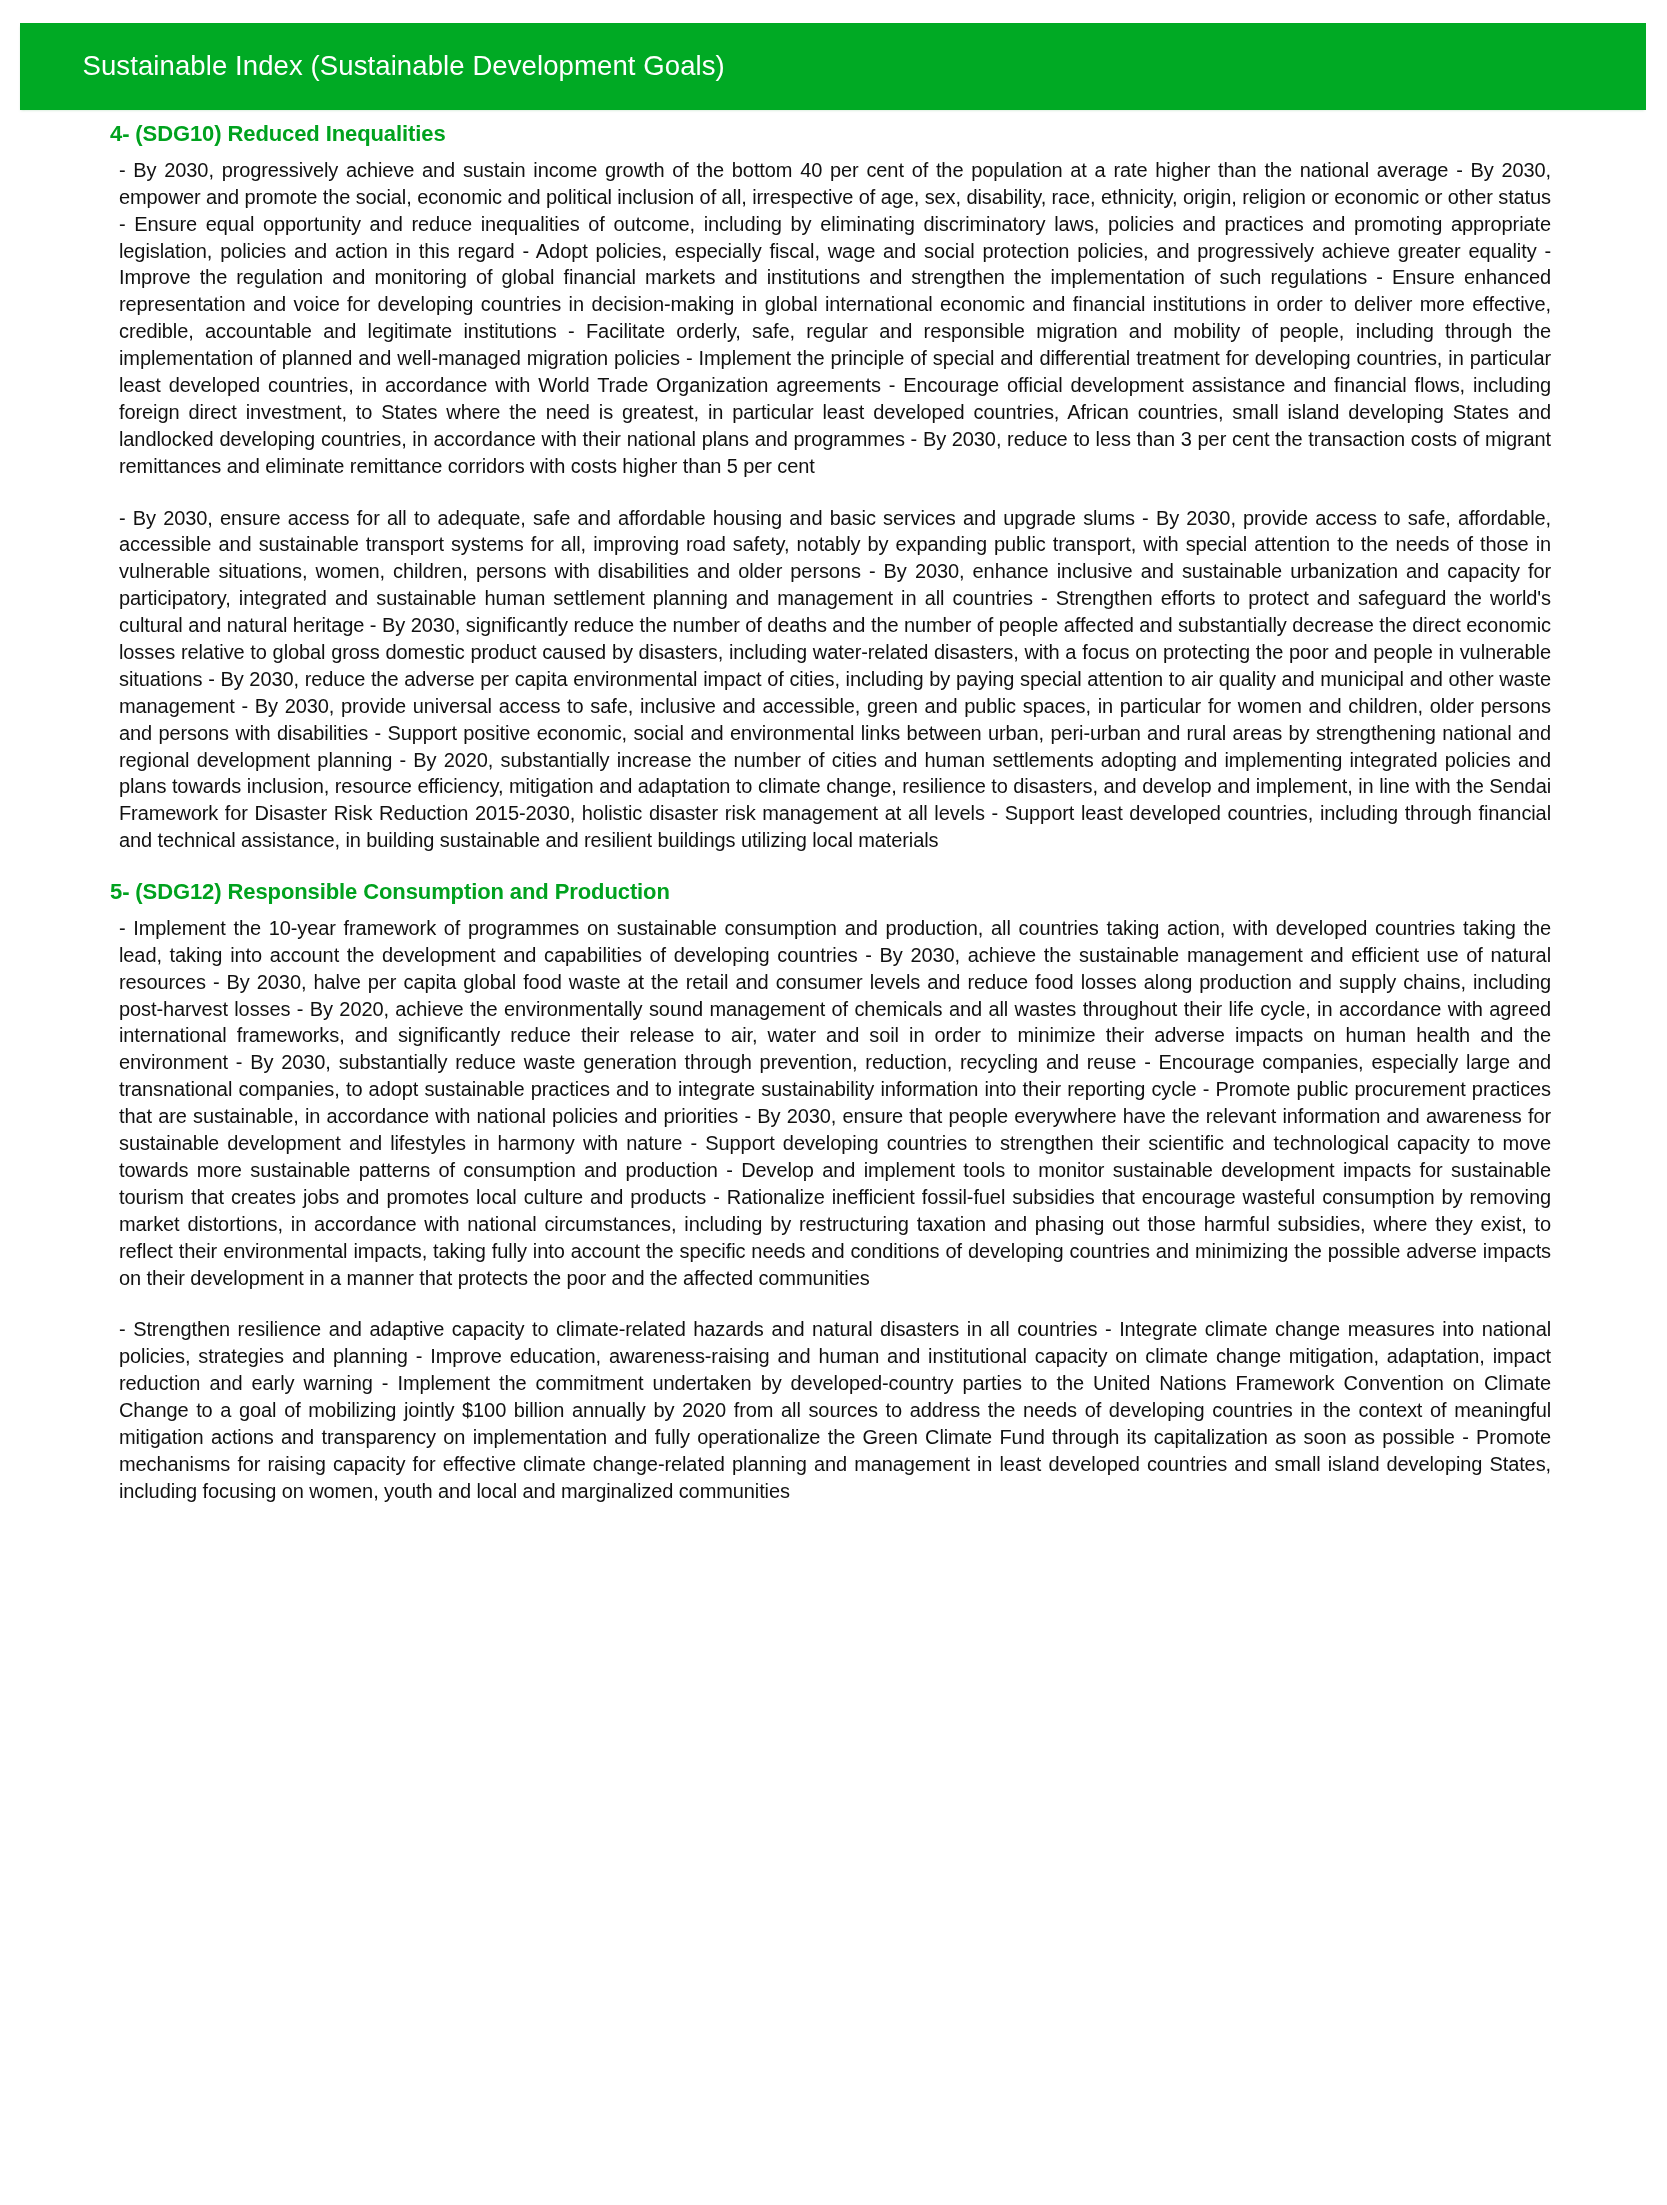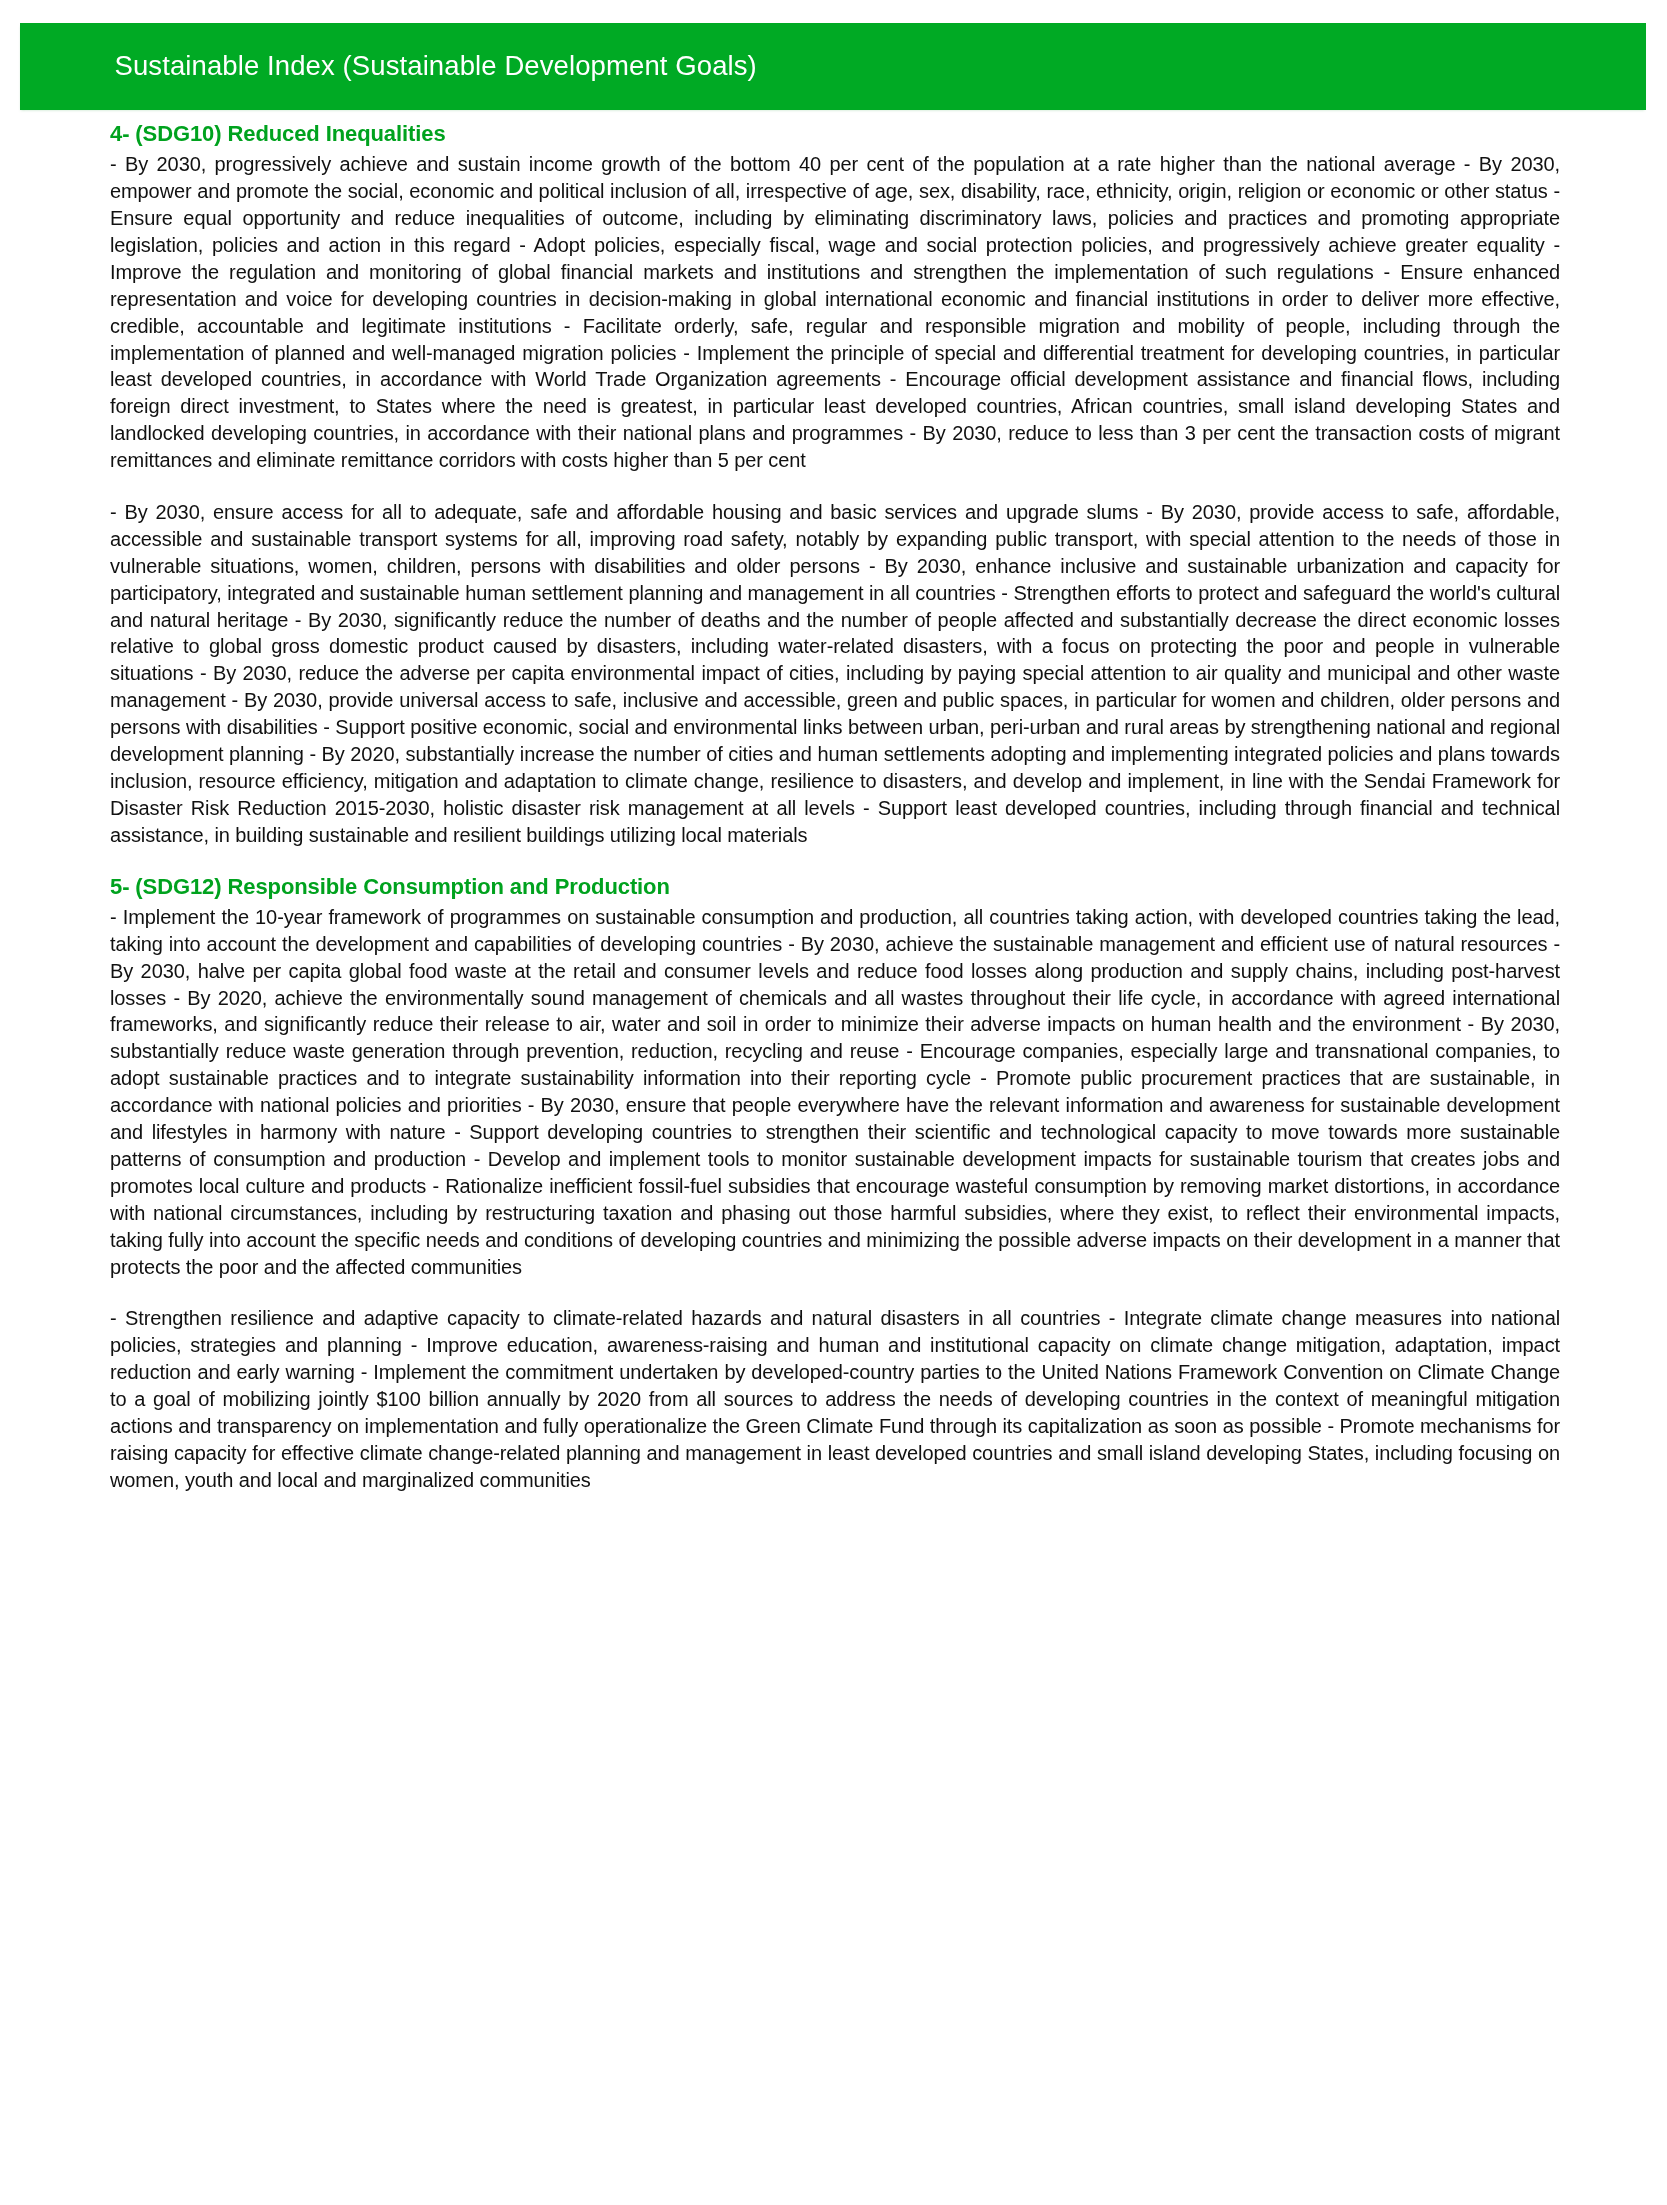--- a/index.html
+++ b/index.html
@@ -32,21 +32,21 @@
     box-sizing: border-box;
     display: flex;
     align-items: center;
     box-shadow: 0 2.2px 2.7px -0.9px rgba(120,190,130,0.55);
   }
   .banner-title {
     color: #ffffff;
     font-size: 27.5px;
     font-weight: 400;
     letter-spacing: 0.1px;
-    padding-left: 95px;
+    padding-left: 63px;
     line-height: 1.1;
     white-space: nowrap;
   }
 
   
   .content {
     position: absolute;
     left: 110px;
     top: 121px;
     width: 1450px;
@@ -65,21 +65,21 @@
     margin: 0 0 3.5px 0;
     letter-spacing: -0.1px;
   }
 
   .section-body {
     color: #111111;
     font-size: 20px;
     line-height: 1.345;
     text-align: justify;
     text-justify: inter-word;
-    margin: 0;
+    margin: 9px;
     letter-spacing: -0.1px;
     word-spacing: 0px;
     hyphens: none;
   }
 </style>
 </head>
 <body>
 
 <div class="page">
 

